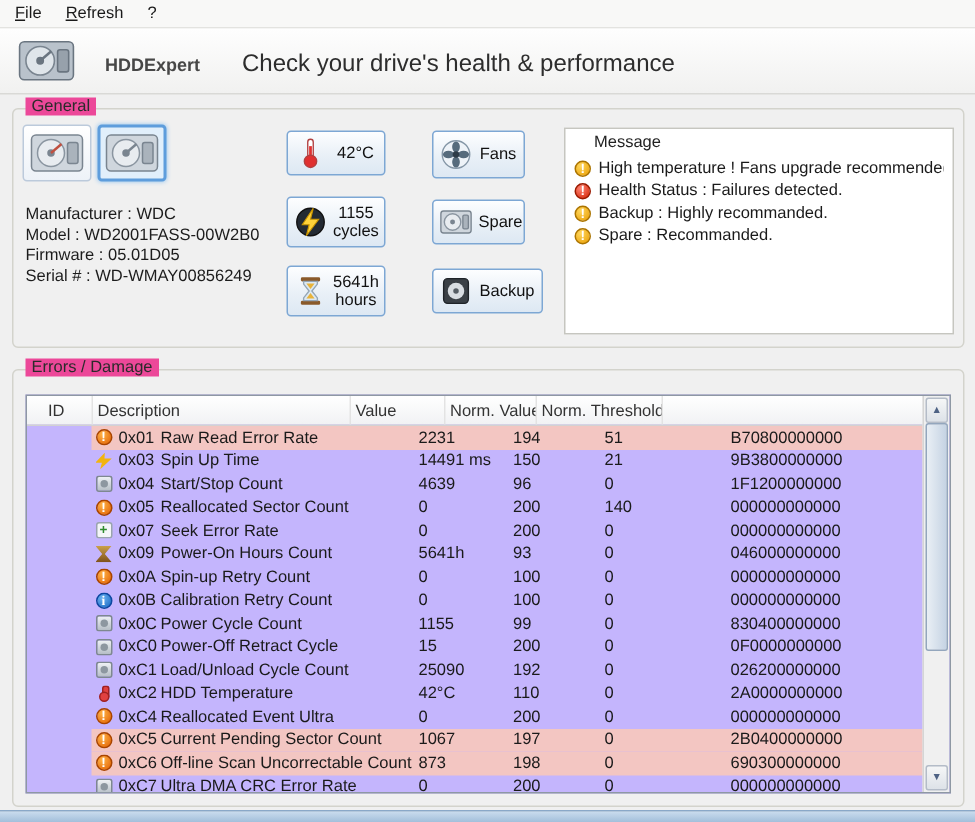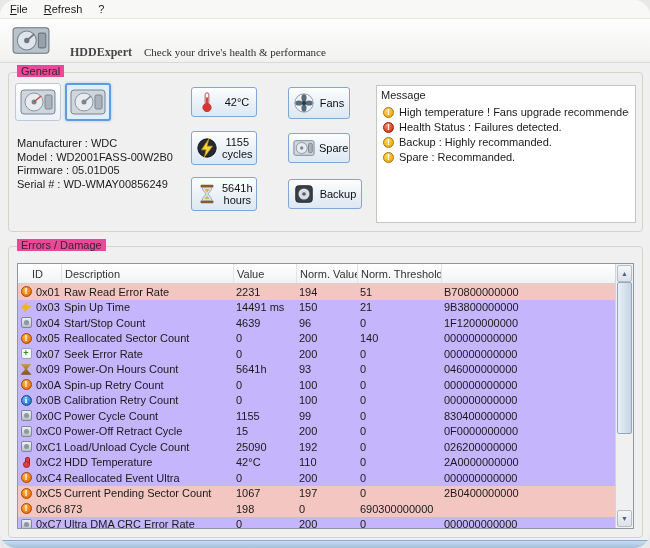--- a/index.html
+++ b/index.html
@@ -1,32 +1,32 @@
 <!DOCTYPE html>
 <html><head>
 <meta charset="utf-8">
 <style>
   html,body{margin:0;padding:0;}
   body{width:650px;height:548px;overflow:hidden;background:#e8e8e8;
        font-family:"Liberation Sans",sans-serif;font-size:11px;color:#1a1a1a;}
-  #window{position:relative;width:650px;height:548px;background:#f0f0f0;overflow:hidden;border-radius:16px;}
+  #window{position:relative;width:650px;height:548px;background:#f0f0f0;overflow:hidden;}
 
   
   .menu-bar{position:absolute;top:0;left:0;right:0;height:18px;background:#f8f8f7;
             border-bottom:1px solid #e3e3e0;display:flex;align-items:center;padding-left:2px;}
   .menu-item{padding:2px 8px;cursor:default;}
 
   
   .header-band{position:absolute;top:19px;left:0;right:0;height:43px;
                background:linear-gradient(#fefefe,#f1f1f0);border-bottom:1px solid #d9d9d6;}
   .logo{position:absolute;left:12px;top:5px;width:38px;height:33px;}
   .logo svg{width:100%;height:100%;display:block;}
-  .title-wrap{position:absolute;left:70px;top:26px;display:flex;gap:12px;align-items:baseline;font-family:Liberation Serif, serif;}
+  .title-wrap{position:absolute;left:70px;top:15px;display:flex;gap:28px;align-items:baseline;}
   .app-title{font-weight:bold;font-size:12px;color:#474747;}
-  .app-subtitle{font-size:11px;color:#2d2d2d;}
+  .app-subtitle{font-size:16px;color:#2d2d2d;}
 
   
   .groupbox{position:absolute;border:1px solid #d3d3cc;border-radius:4px;}
   .gb-label{position:absolute;top:-8px;left:8px;background:#ec4899;padding:0 4px;color:#2b2b2b;}
   #gb-general{left:8px;top:72px;width:633px;height:158px;}
   #gb-errors{left:8px;top:246px;width:633px;height:290px;}
 
   
   .drive-btn{position:absolute;top:10px;width:46px;height:38px;padding:2px;
              border:1px solid #bccadb;border-radius:3px;background:linear-gradient(#ffffff,#edf2f8);
@@ -50,41 +50,41 @@
   #btn-temp  {left:182px;top:14px; width:66px;height:30px;}
   #btn-fans  {left:279px;top:14px; width:62px;height:32px;}
   #btn-cycles{left:182px;top:58px; width:66px;height:34px;}
   #btn-spare {left:279px;top:60px; width:62px;height:30px;}
   #btn-hours {left:182px;top:104px;width:66px;height:34px;}
   #btn-backup{left:279px;top:106px;width:74px;height:30px;}
 
   
   .msgbox{position:absolute;left:367px;top:12px;width:258px;height:136px;
           border:1px solid #c6c6c0;background:#fff;}
-  .msg-label{padding:3px 4px 4px;color:#222;}
+  .msg-label{padding:3px 19px 4px;color:#222;}
   .msg-list{padding:0 6px;}
   .msg-item{display:flex;gap:5px;align-items:center;line-height:15px;}
   .mic{width:11px;height:11px;border-radius:50%;flex:0 0 11px;position:relative;box-sizing:border-box;}
   .mic.warning{background:radial-gradient(circle at 35% 30%,#ffd75e,#e89c00);border:1px solid #ab7400;}
   .mic.error{background:radial-gradient(circle at 35% 30%,#ff8576,#d32200);border:1px solid #9a1a00;}
   .mic::after{content:"!";position:absolute;left:0;right:0;top:-1px;text-align:center;
               font:bold 9px/11px "Liberation Sans",sans-serif;color:#fff;}
   .mtext{white-space:nowrap;overflow:hidden;}
 
   
   .tablewrap{position:absolute;left:8px;right:8px;top:16px;bottom:8px;
              border:1px solid #8e98a4;background:#c4b5fd;overflow:hidden;}
   .thead{display:grid;grid-template-columns:44px 172px 63px 61px 84px 1fr;height:20px;
          margin-right:17px;background:linear-gradient(#ffffff,#f1f2f4);
          border-bottom:1px solid #d2d2d2;box-sizing:border-box;}
   .hcell{border-right:1px solid #e3e3e3;padding:4px 0 0 3px;color:#333;overflow:hidden;white-space:nowrap;cursor:default;}
   .hcell.first{padding-left:14px;}
   .tbody{position:absolute;top:20px;left:0;right:17px;bottom:0;overflow:hidden;}
   .trow{display:grid;grid-template-columns:16px 28px 172px 63px 61px 84px 1fr;
-        height:15.5px;align-items:center;}
+        height:15.5px;align-items:center;margin-left:43px;}
   .trow.hl{background:#f3c6c2;}
   .cell{overflow:hidden;white-space:nowrap;padding-left:2px;}
   .cicon{display:flex;align-items:center;justify-content:center;padding:0;}
 
   
   .ric{display:inline-block;width:11px;height:11px;position:relative;box-sizing:border-box;}
   .ric.alert{border-radius:50%;background:radial-gradient(circle at 35% 30%,#ffb347,#e05e00);border:1px solid #a84400;}
   .ric.alert::after{content:"!";position:absolute;left:0;right:0;top:-1px;text-align:center;
                     font:bold 9px/11px "Liberation Sans",sans-serif;color:#fff;}
   .ric.info{border-radius:50%;background:radial-gradient(circle at 35% 30%,#6db3f2,#1565c0);border:1px solid #0d47a1;}
@@ -453,20 +453,21 @@
             <span class="cell c-value">1067</span>
             <span class="cell c-norm">197</span>
             <span class="cell c-th">0</span>
             <span class="cell c-raw">2B0400000000</span>
           </div>
           <div class="trow hl">
             <span class="cell cicon">
               <span class="ric alert"></span>
             </span>
             <span class="cell c-id">0xC6</span>
+            <span class="cell c-desc">Off-line Scan Uncorrectable Count</span>
             <span class="cell c-value">873</span>
             <span class="cell c-norm">198</span>
             <span class="cell c-th">0</span>
             <span class="cell c-raw">690300000000</span>
           </div>
           <div class="trow">
             <span class="cell cicon">
               <span class="ric disk"></span>
             </span>
             <span class="cell c-id">0xC7</span>

